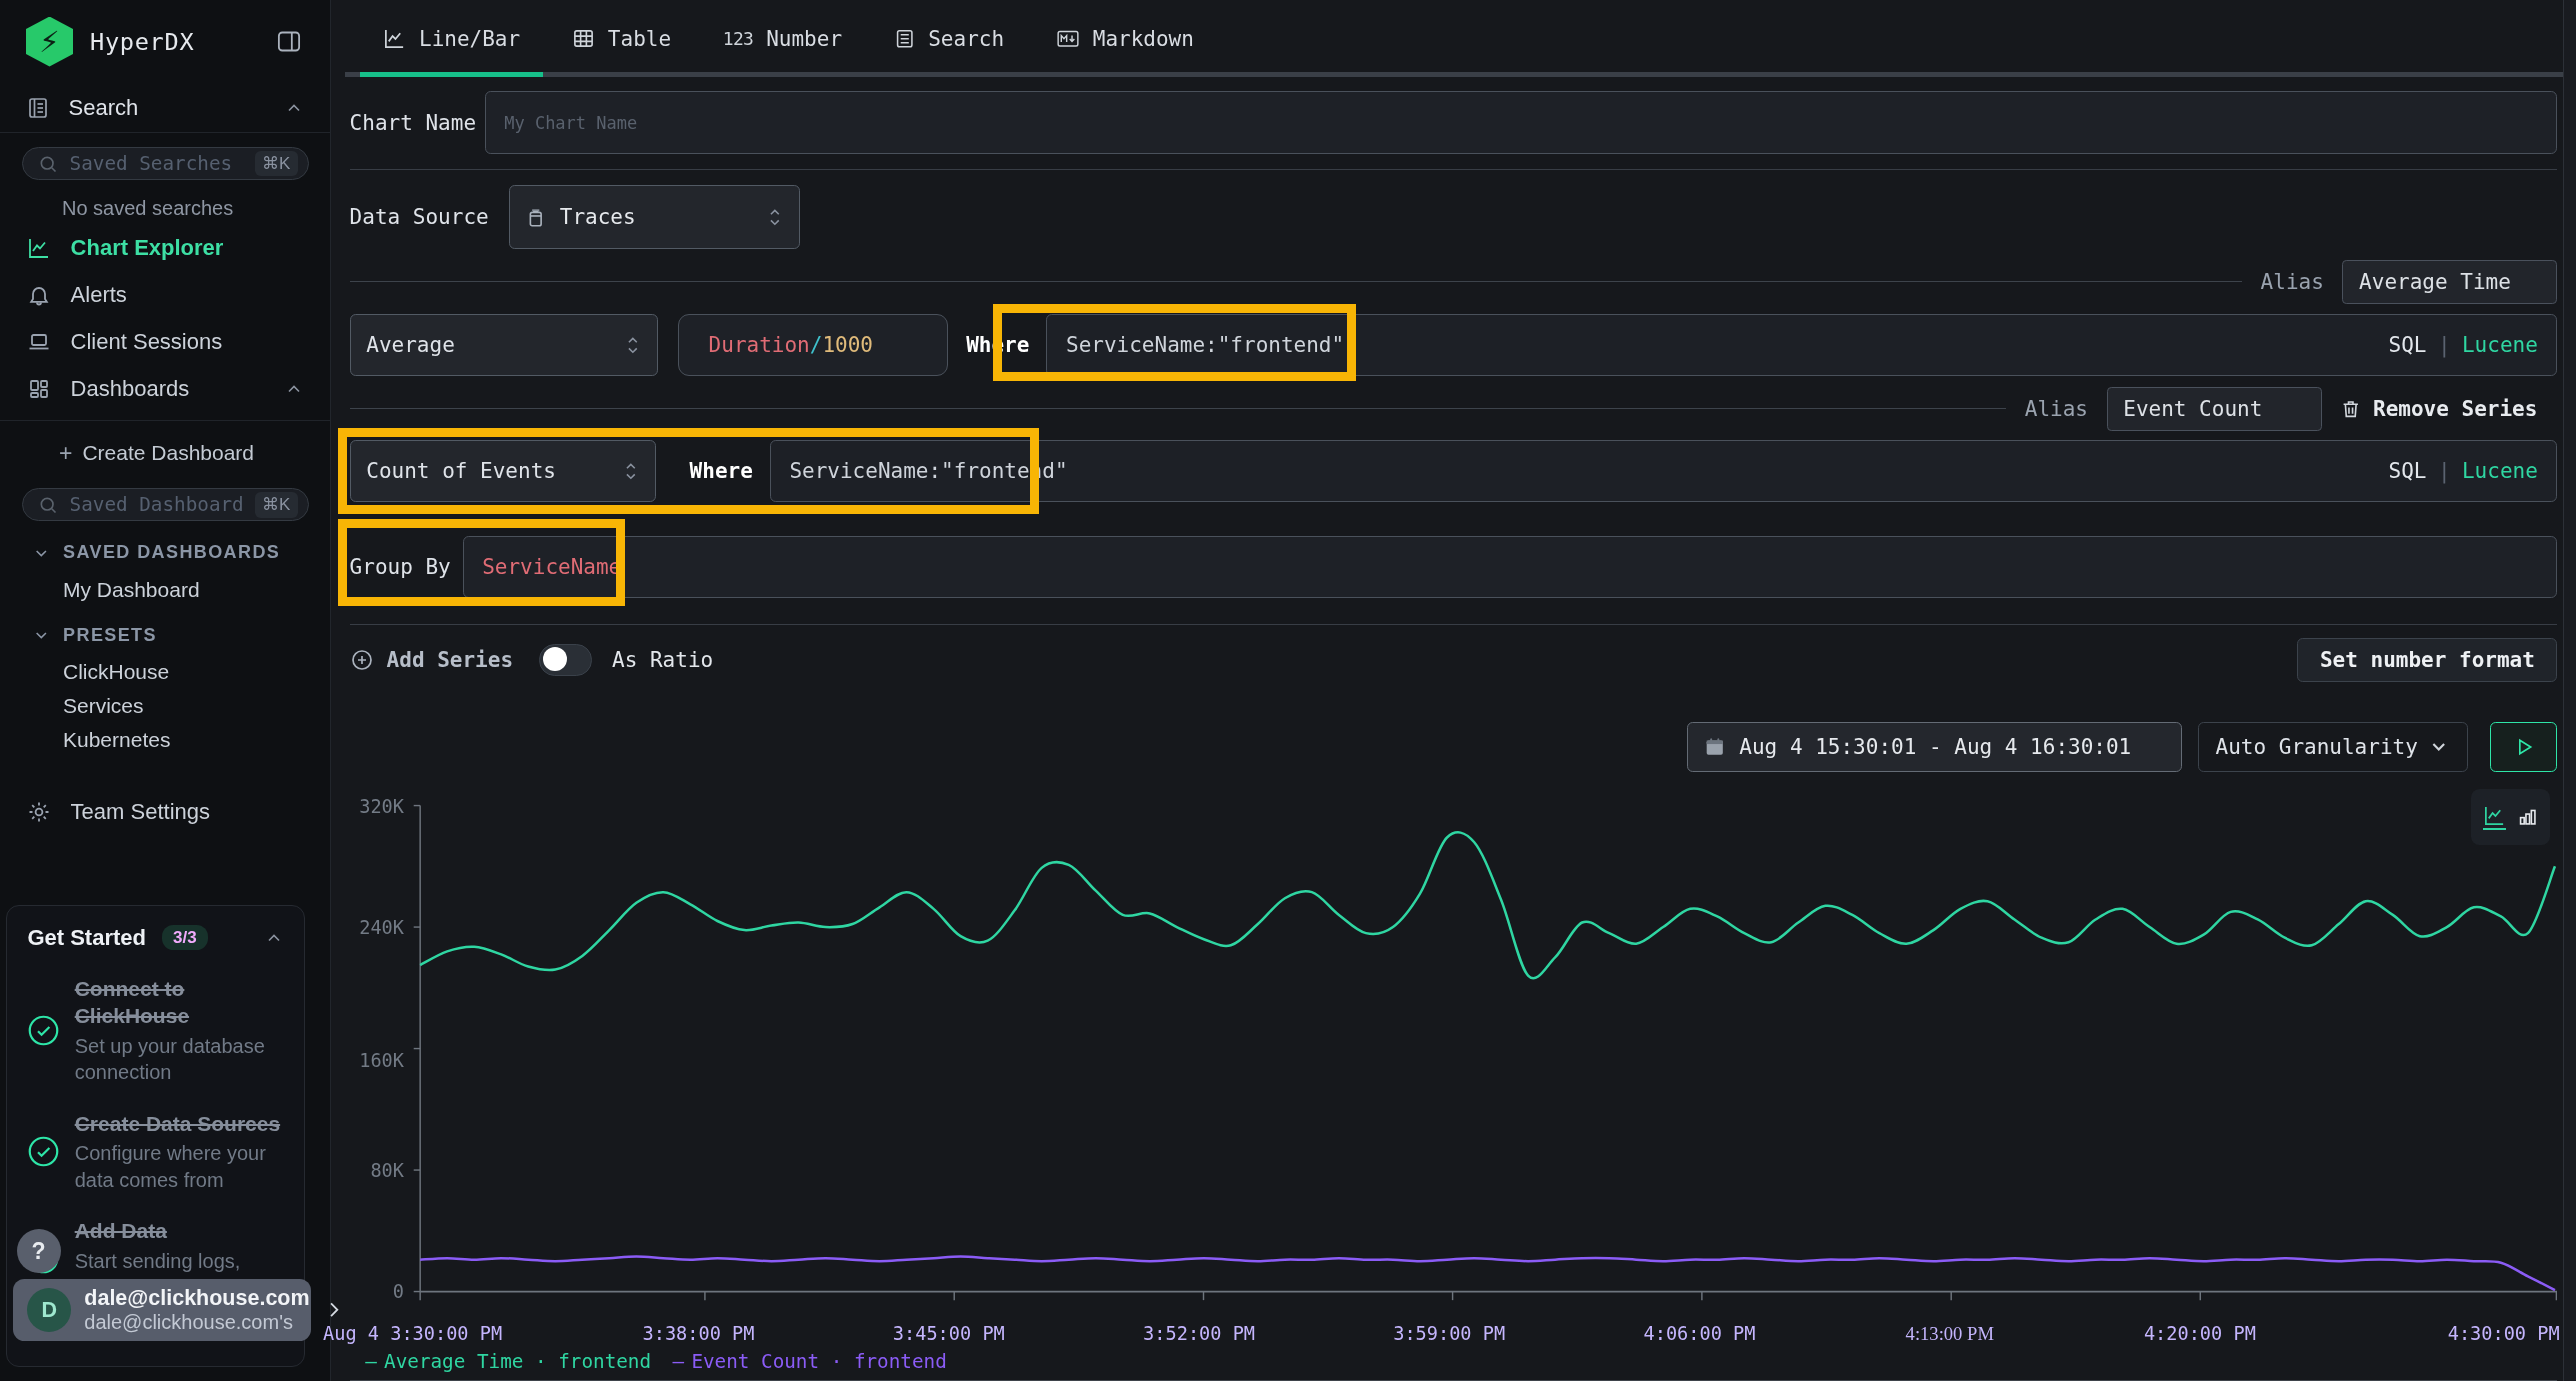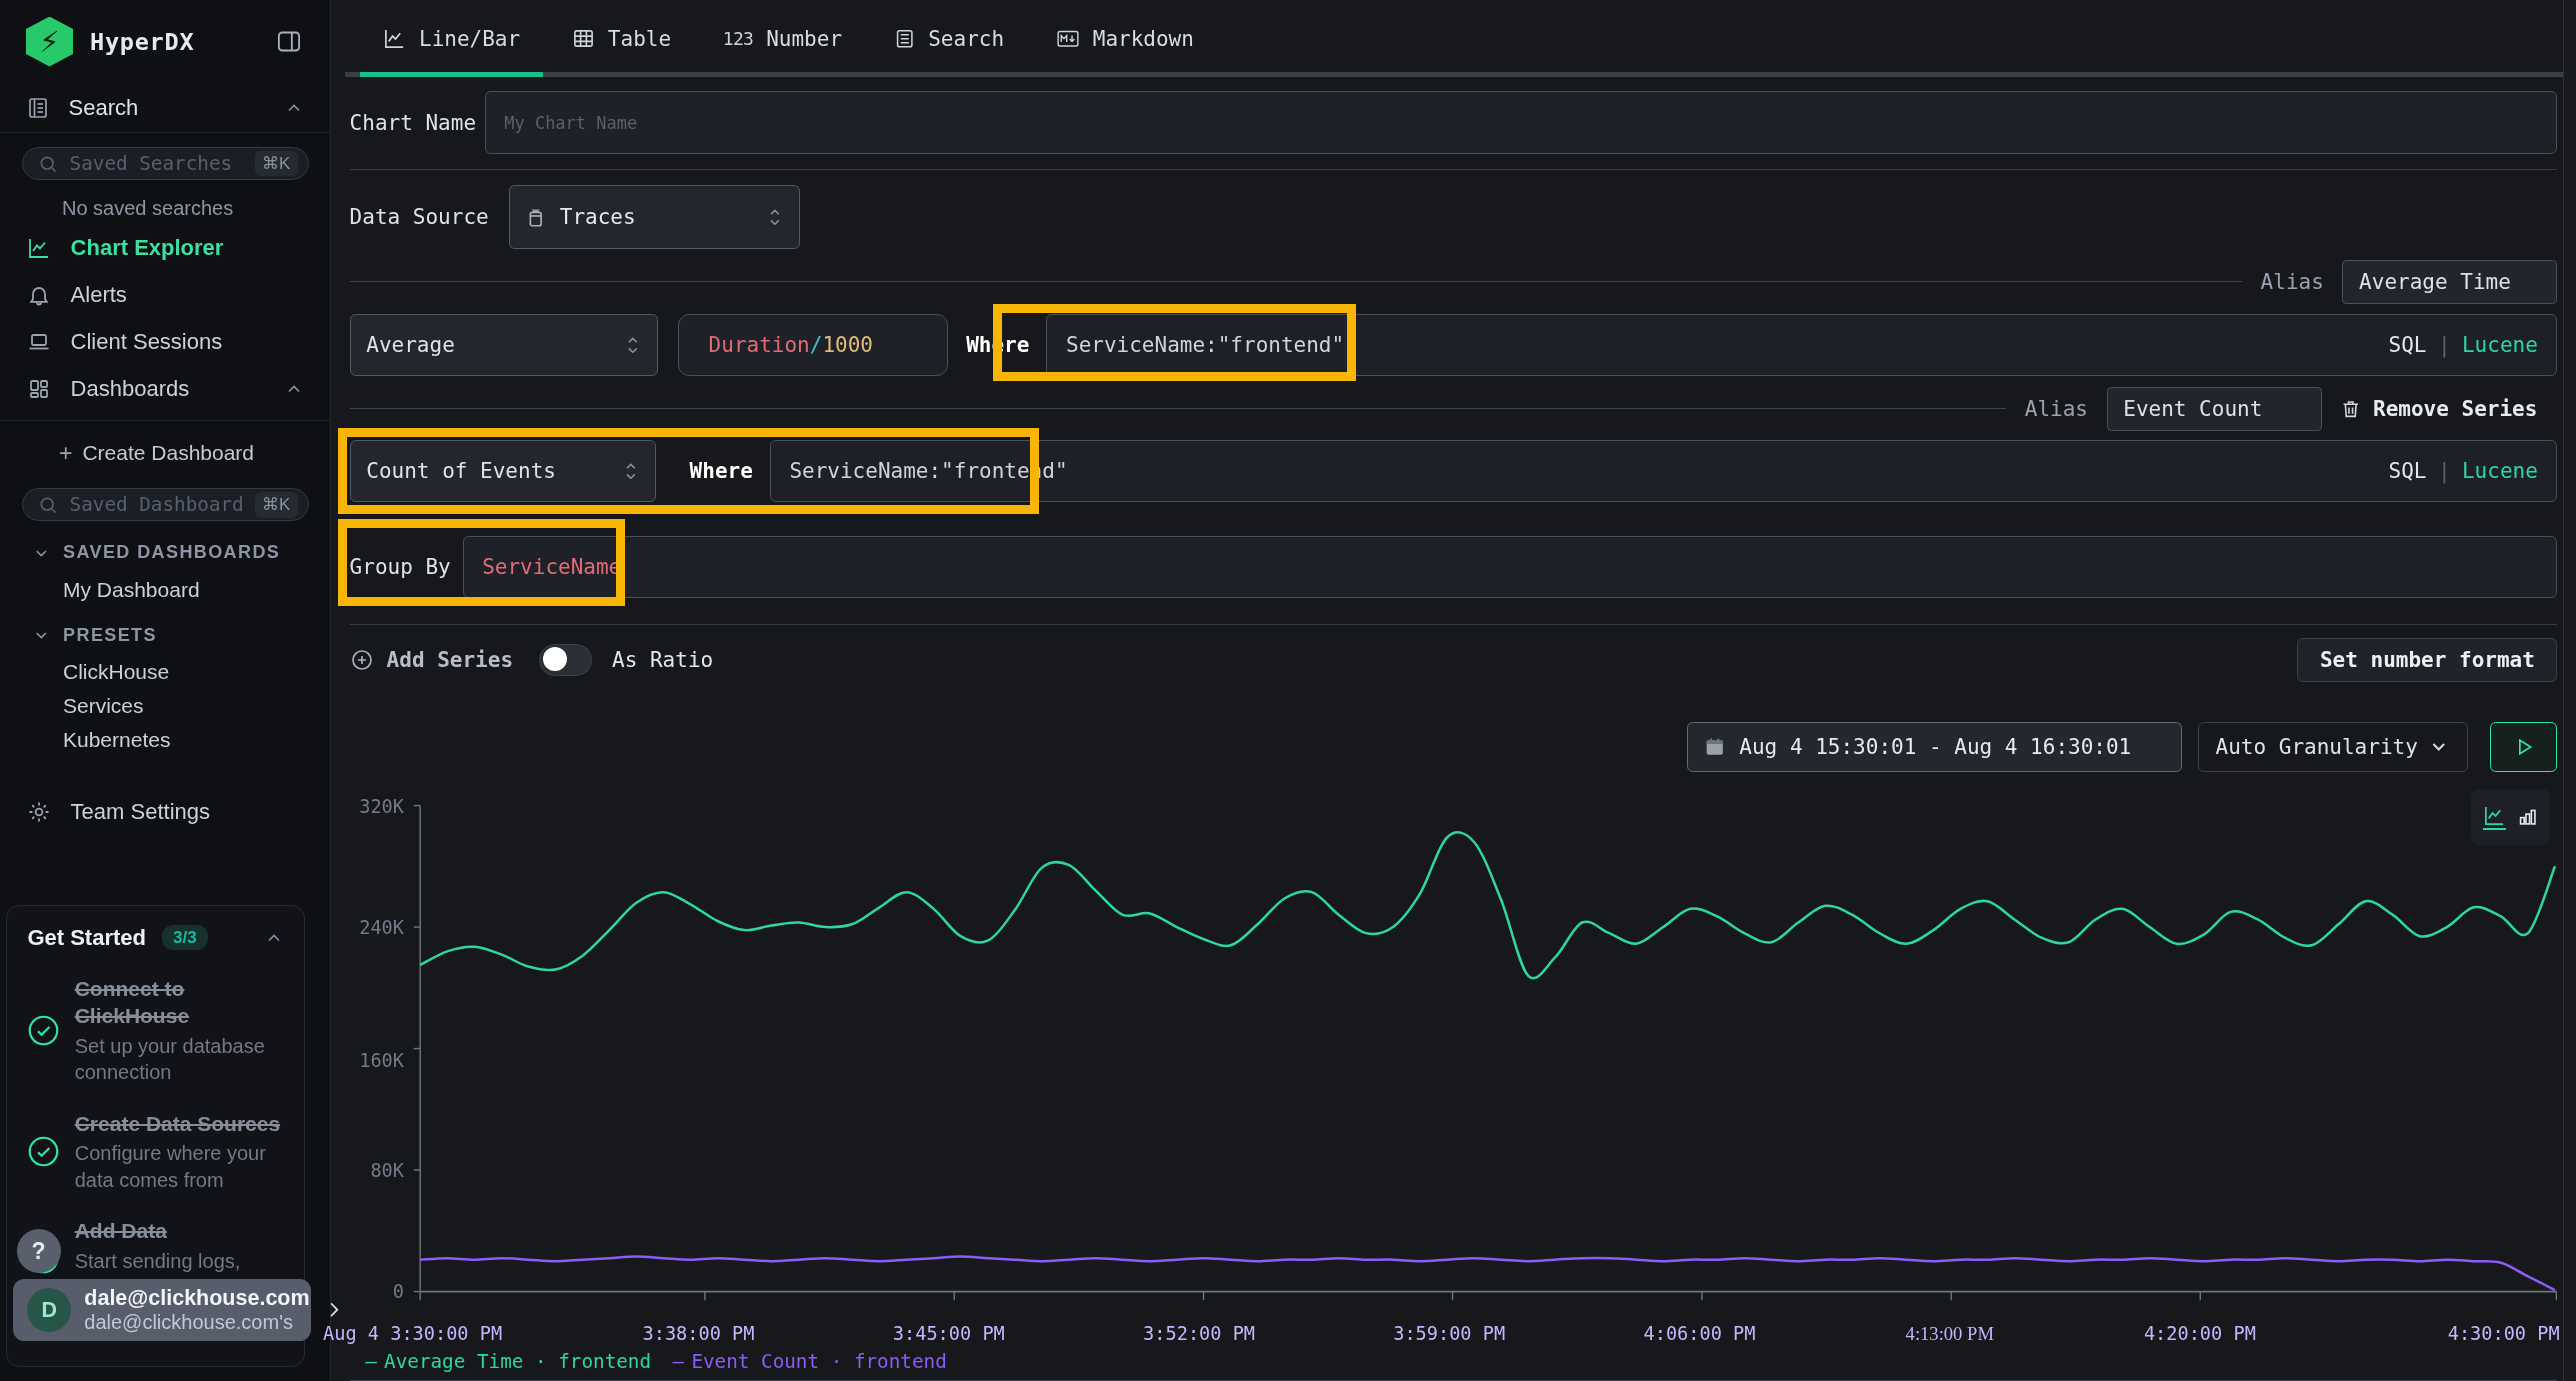--- a/index.html
+++ b/index.html
@@ -5,21 +5,21 @@
   * { margin:0; padding:0; box-sizing:border-box; }
   html,body { width:2576px; height:1381px; background:#16181c; overflow:hidden; }
   body { font-family:"DejaVu Sans Mono","Liberation Mono",monospace; color:#e6e9ed; font-size:21px; }
 
   .app { display:flex; width:2576px; height:1381px; }
 
   
   .sidebar { width:331px; background:#0e1013; border-right:1.4px solid #22262c; position:relative; flex-shrink:0; font-family:"Liberation Sans","DejaVu Sans",sans-serif; }
   .side-logo { height:83px; display:flex; align-items:center; padding:0 26px; }
   .logo-hex { width:47px; height:50px; background:#27c96a; clip-path:polygon(50% 0,100% 25%,100% 75%,50% 100%,0 75%,0 25%); display:flex; align-items:center; justify-content:center; color:#0c2015; font-size:29px; }
-  .logo-text { font-family:"DejaVu Sans Mono","Liberation Mono",monospace; font-weight:bold; font-size:23.6px; margin-left:17px; letter-spacing:0.7px; }
+  .logo-text { font-family:"DejaVu Sans Mono","Liberation Mono",monospace; font-weight:normal; font-size:23.6px; margin-left:17px; letter-spacing:0.7px; }
   .collapse-btn { margin-left:auto; color:#aab2bd; display:flex; }
   .side-header { height:50px; display:flex; align-items:center; gap:18.6px; padding:0 26px; border-bottom:1.4px solid #20242a; font-size:22px; color:#dfe3e9; }
   .side-header .chev { margin-left:auto; color:#8b93a0; display:flex; }
   .pill-search { margin:14.3px 21.5px 0 21.5px; height:33px; border-radius:16.5px; background:#1b1e24; border:1.4px solid #343a42; display:flex; align-items:center; padding:0 10px 0 15.7px; gap:11.4px; }
   .pill-search input { flex:1; background:transparent; border:none; outline:none; color:#8a93a0; font-size:19.3px; font-family:"DejaVu Sans Mono","Liberation Mono",monospace; min-width:0; }
   .pill-search input::placeholder { color:#566070; }
   .kbd { background:#262b32; color:#8a92a0; border-radius:5.7px; padding:2.1px 7.2px; font-size:17px; font-family:"Liberation Sans",sans-serif; }
   .side-note { color:#8e96a3; font-size:20px; padding:17px 0 4.3px 62px; }
   .side-item { display:flex; align-items:center; gap:18.6px; padding:0 26px; height:47px; font-size:22px; color:#ccd2da; cursor:pointer; }
   .side-item .icn { color:#9aa3b0; display:flex; width:26px; justify-content:center; }
@@ -30,21 +30,21 @@
   .side-sub { display:flex; align-items:center; gap:10px; padding-left:59px; height:42px; font-size:21px; color:#c3cad3; cursor:pointer; }
   .side-sub .plus { color:#9aa3b0; font-size:23px; }
   .section-head { display:flex; align-items:center; gap:13px; padding-left:63px; height:40px; font-size:18px; font-weight:bold; letter-spacing:1.4px; color:#8b96a6; }
   .section-head .chev { color:#8b96a6; display:flex; margin-left:-31.5px; }
   .list-item { padding-left:63px; height:34px; display:flex; align-items:center; font-size:21px; color:#ccd2da; cursor:pointer; }
   .team-settings { margin-top:31.5px; }
 
   .gs-card { position:absolute; left:6.4px; right:25px; top:905px; bottom:14.3px; background:#111318; border:1.4px solid #262a31; border-radius:13px; padding:18.6px 20px; }
   .gs-head { display:flex; align-items:center; gap:15.7px; }
   .gs-title { font-size:22px; font-weight:bold; color:#eef1f5; }
-  .gs-badge { background:#17322b; color:#14b8a6; font-size:17px; font-weight:bold; border-radius:11.4px; padding:2.9px 11.4px; }
+  .gs-badge { background:#17322b; color:#f0abfc; font-size:17px; font-weight:bold; border-radius:11.4px; padding:2.9px 11.4px; }
   .gs-head .chev { margin-left:auto; color:#8b93a0; display:flex; }
   .gs-step { display:flex; gap:14.3px; margin-top:24px; align-items:center; }
   .gs-check { color:#2ee6a8; flex-shrink:0; display:flex; }
   .gs-step-title { font-size:21px; font-weight:bold; color:#868e9b; text-decoration:line-through; line-height:1.32; }
   .gs-step-desc { font-size:20px; color:#717a87; line-height:1.32; margin-top:2.9px; }
   .gs-hidden-link { position:absolute; left:157px; top:1315px; color:#1d7a57; font-weight:bold; font-size:21px; z-index:1; }
   .help-fab { position:absolute; left:16.5px; top:1229px; width:44px; height:44px; border-radius:50%; background:#595f6c; color:#e8ebef; font-weight:bold; font-size:23px; display:flex; align-items:center; justify-content:center; z-index:3; }
   .user-pill { position:absolute; left:13px; right:18.6px; top:1279px; height:62px; background:#575d6b; border-radius:11.4px; display:flex; align-items:center; padding:0 14.3px; gap:13px; z-index:2; cursor:pointer; }
   .user-avatar { width:44px; height:44px; border-radius:50%; background:#275548; color:#9fe8cf; font-weight:bold; font-size:21.5px; display:flex; align-items:center; justify-content:center; flex-shrink:0; }
   .user-email { font-size:21.5px; font-weight:bold; color:#f2f4f7; line-height:1.15; }

